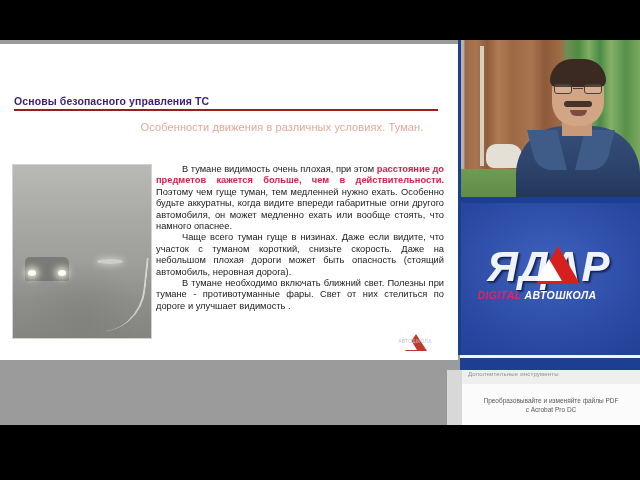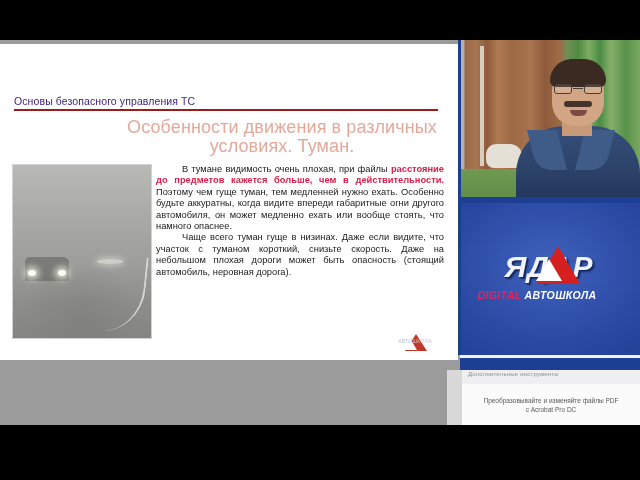--- a/index.html
+++ b/index.html
@@ -82,35 +82,35 @@
     width: 458px; height: 316px;
     background: #ffffff;
     overflow: hidden;
   }
   .slide-header {
     position: absolute; left: 14px; top: 51px;
     width: 430px;
   }
   .slide-header-text {
     font-size: 10.5px;
-    font-weight: normal;
+    font-weight: bold;
     color: #3b1e78;
     letter-spacing: .1px;
     white-space: nowrap;
   }
   .slide-header-rule {
     margin-top: 2px;
     width: 424px; height: 2px;
     background: #9c1b1b;
   }
   .slide-title {
     position: absolute; left: 120px; top: 74px;
     width: 324px;
     text-align: center;
-    font-size: 18px;
+    font-size: 11px;
     color: #e3a99a;
     line-height: 19px;
     letter-spacing: .1px;
   }
 
   
   .photo {
     position: absolute; left: 12px; top: 120px;
     width: 140px; height: 175px;
     background:
@@ -309,21 +309,21 @@
     width: 3px; height: 152px; background: #17408f;
   }
   .logo-wrap {
     position: absolute; left: 0; top: 46px;
     width: 182px; height: 66px;
   }
   .logo-word {
     position: absolute; left: 0; top: 0;
     width: 182px;
     text-align: center;
-    font-size: 30px;
+    font-size: 42px;
     font-weight: bold;
     font-style: italic;
     color: #f0f3fa;
     letter-spacing: 1px;
     text-shadow: 1px 1px 0 #0e2566, 2px 2px 2px rgba(0,0,0,.5);
     white-space: nowrap;
     line-height: 36px;
   }
   .logo-tri {
     position: absolute; left: 78px; top: -3px;
@@ -381,22 +381,23 @@
 
     <div class="slide-title">Особенности движения в различных условиях. Туман.</div>
 
     <div class="photo">
       <div class="road-line"></div>
       <div class="far-lights"></div>
       <div class="car"></div>
     </div>
 
     <div class="body-text">
-      <p><span>В тумане видимость очень плохая, при файлы </span><span class="hl">расстояние до предметов кажется больше, чем в действительности.</span><span> Поэтому чем гуще туман, тем медленней нужно ехать. Особенно будьте аккуратны, когда видите впереди габаритные огни другого автомобиля, он может медленно ехать или вообще стоять, что намного опаснее.</span></p>
+      <p><span>В тумане видимость очень плохая, при этом </span><span class="hl">расстояние до предметов кажется больше, чем в действительности.</span><span> Поэтому чем гуще туман, тем медленней нужно ехать. Особенно будьте аккуратны, когда видите впереди габаритные огни другого автомобиля, он может медленно ехать или вообще стоять, что намного опаснее.</span></p>
       <p>Чаще всего туман гуще в низинах. Даже если видите, что участок с туманом короткий, снизьте скорость. Даже на небольшом плохая дороги может быть опасность (стоящий автомобиль, неровная дорога).</p>
+      <p>В тумане необходимо включать ближний свет. Полезны при тумане - противотуманные фары. Свет от них стелиться по дороге и улучшает видимость .</p>
     </div>
 
     <div class="slide-logo">
       <div class="tri"></div>
       <div class="tri-in"></div>
       <div class="ghost">АВТОШКОЛА</div>
     </div>
   </div>
 
   <div class="webcam">

